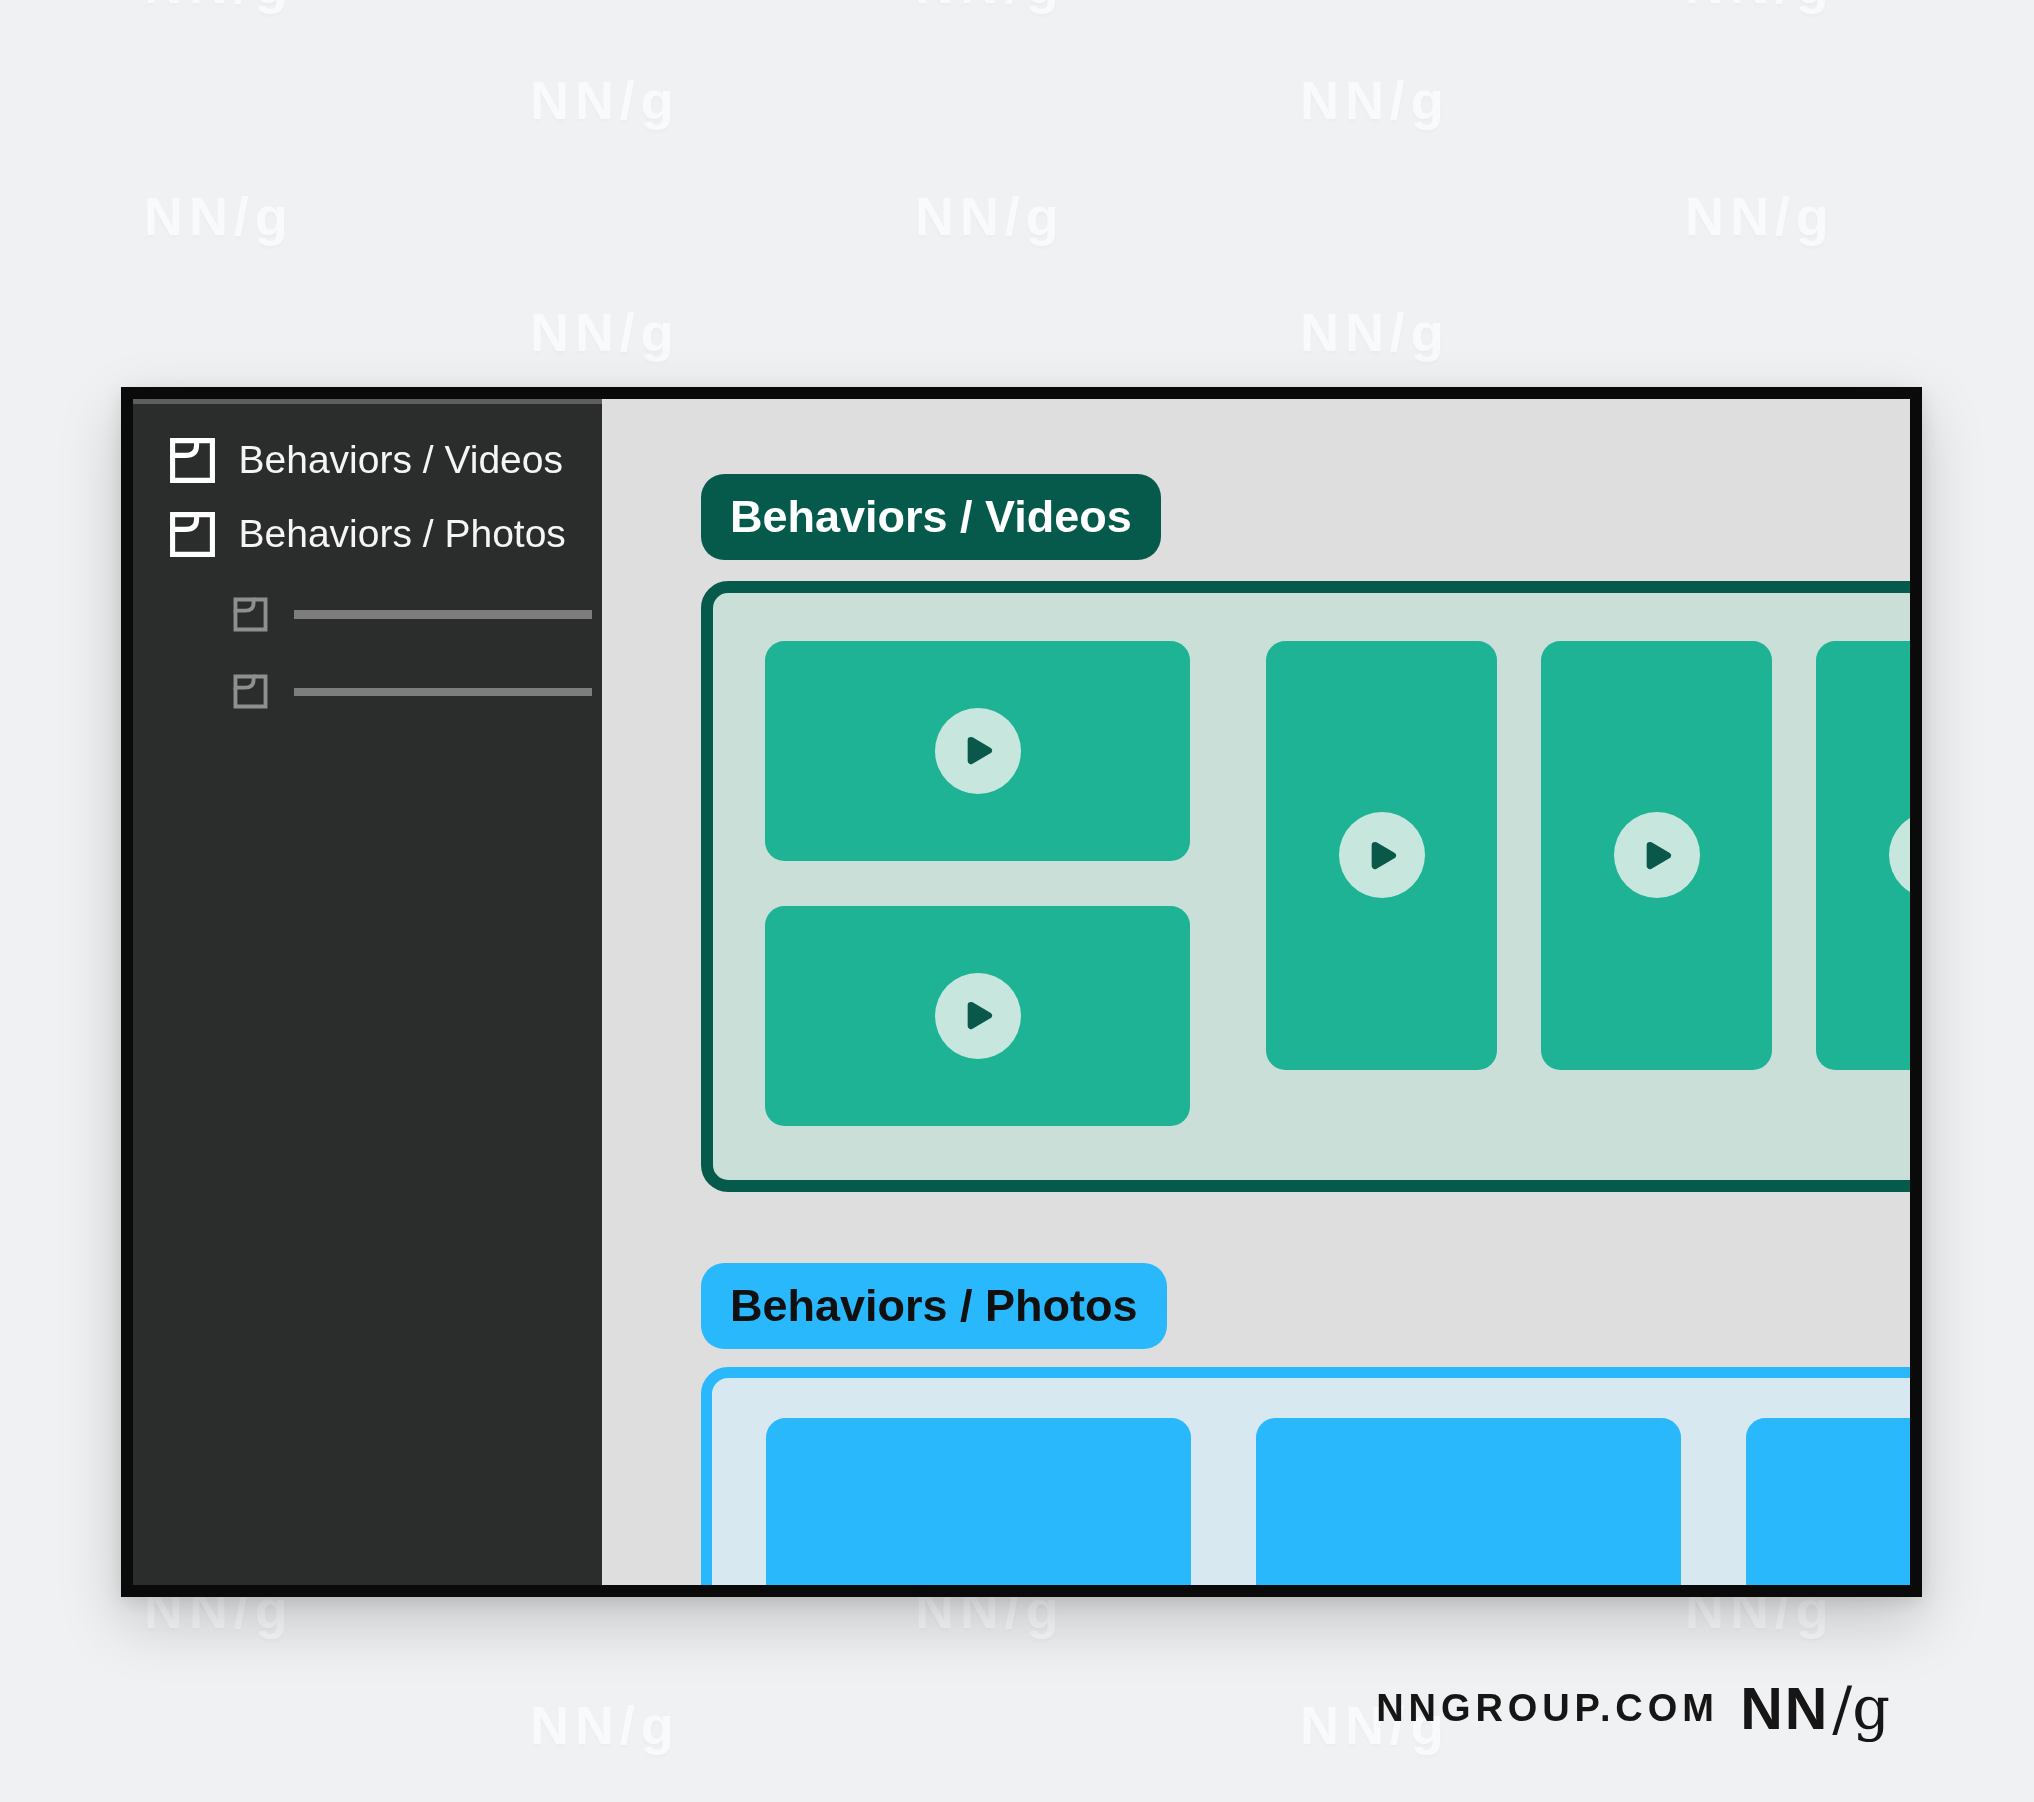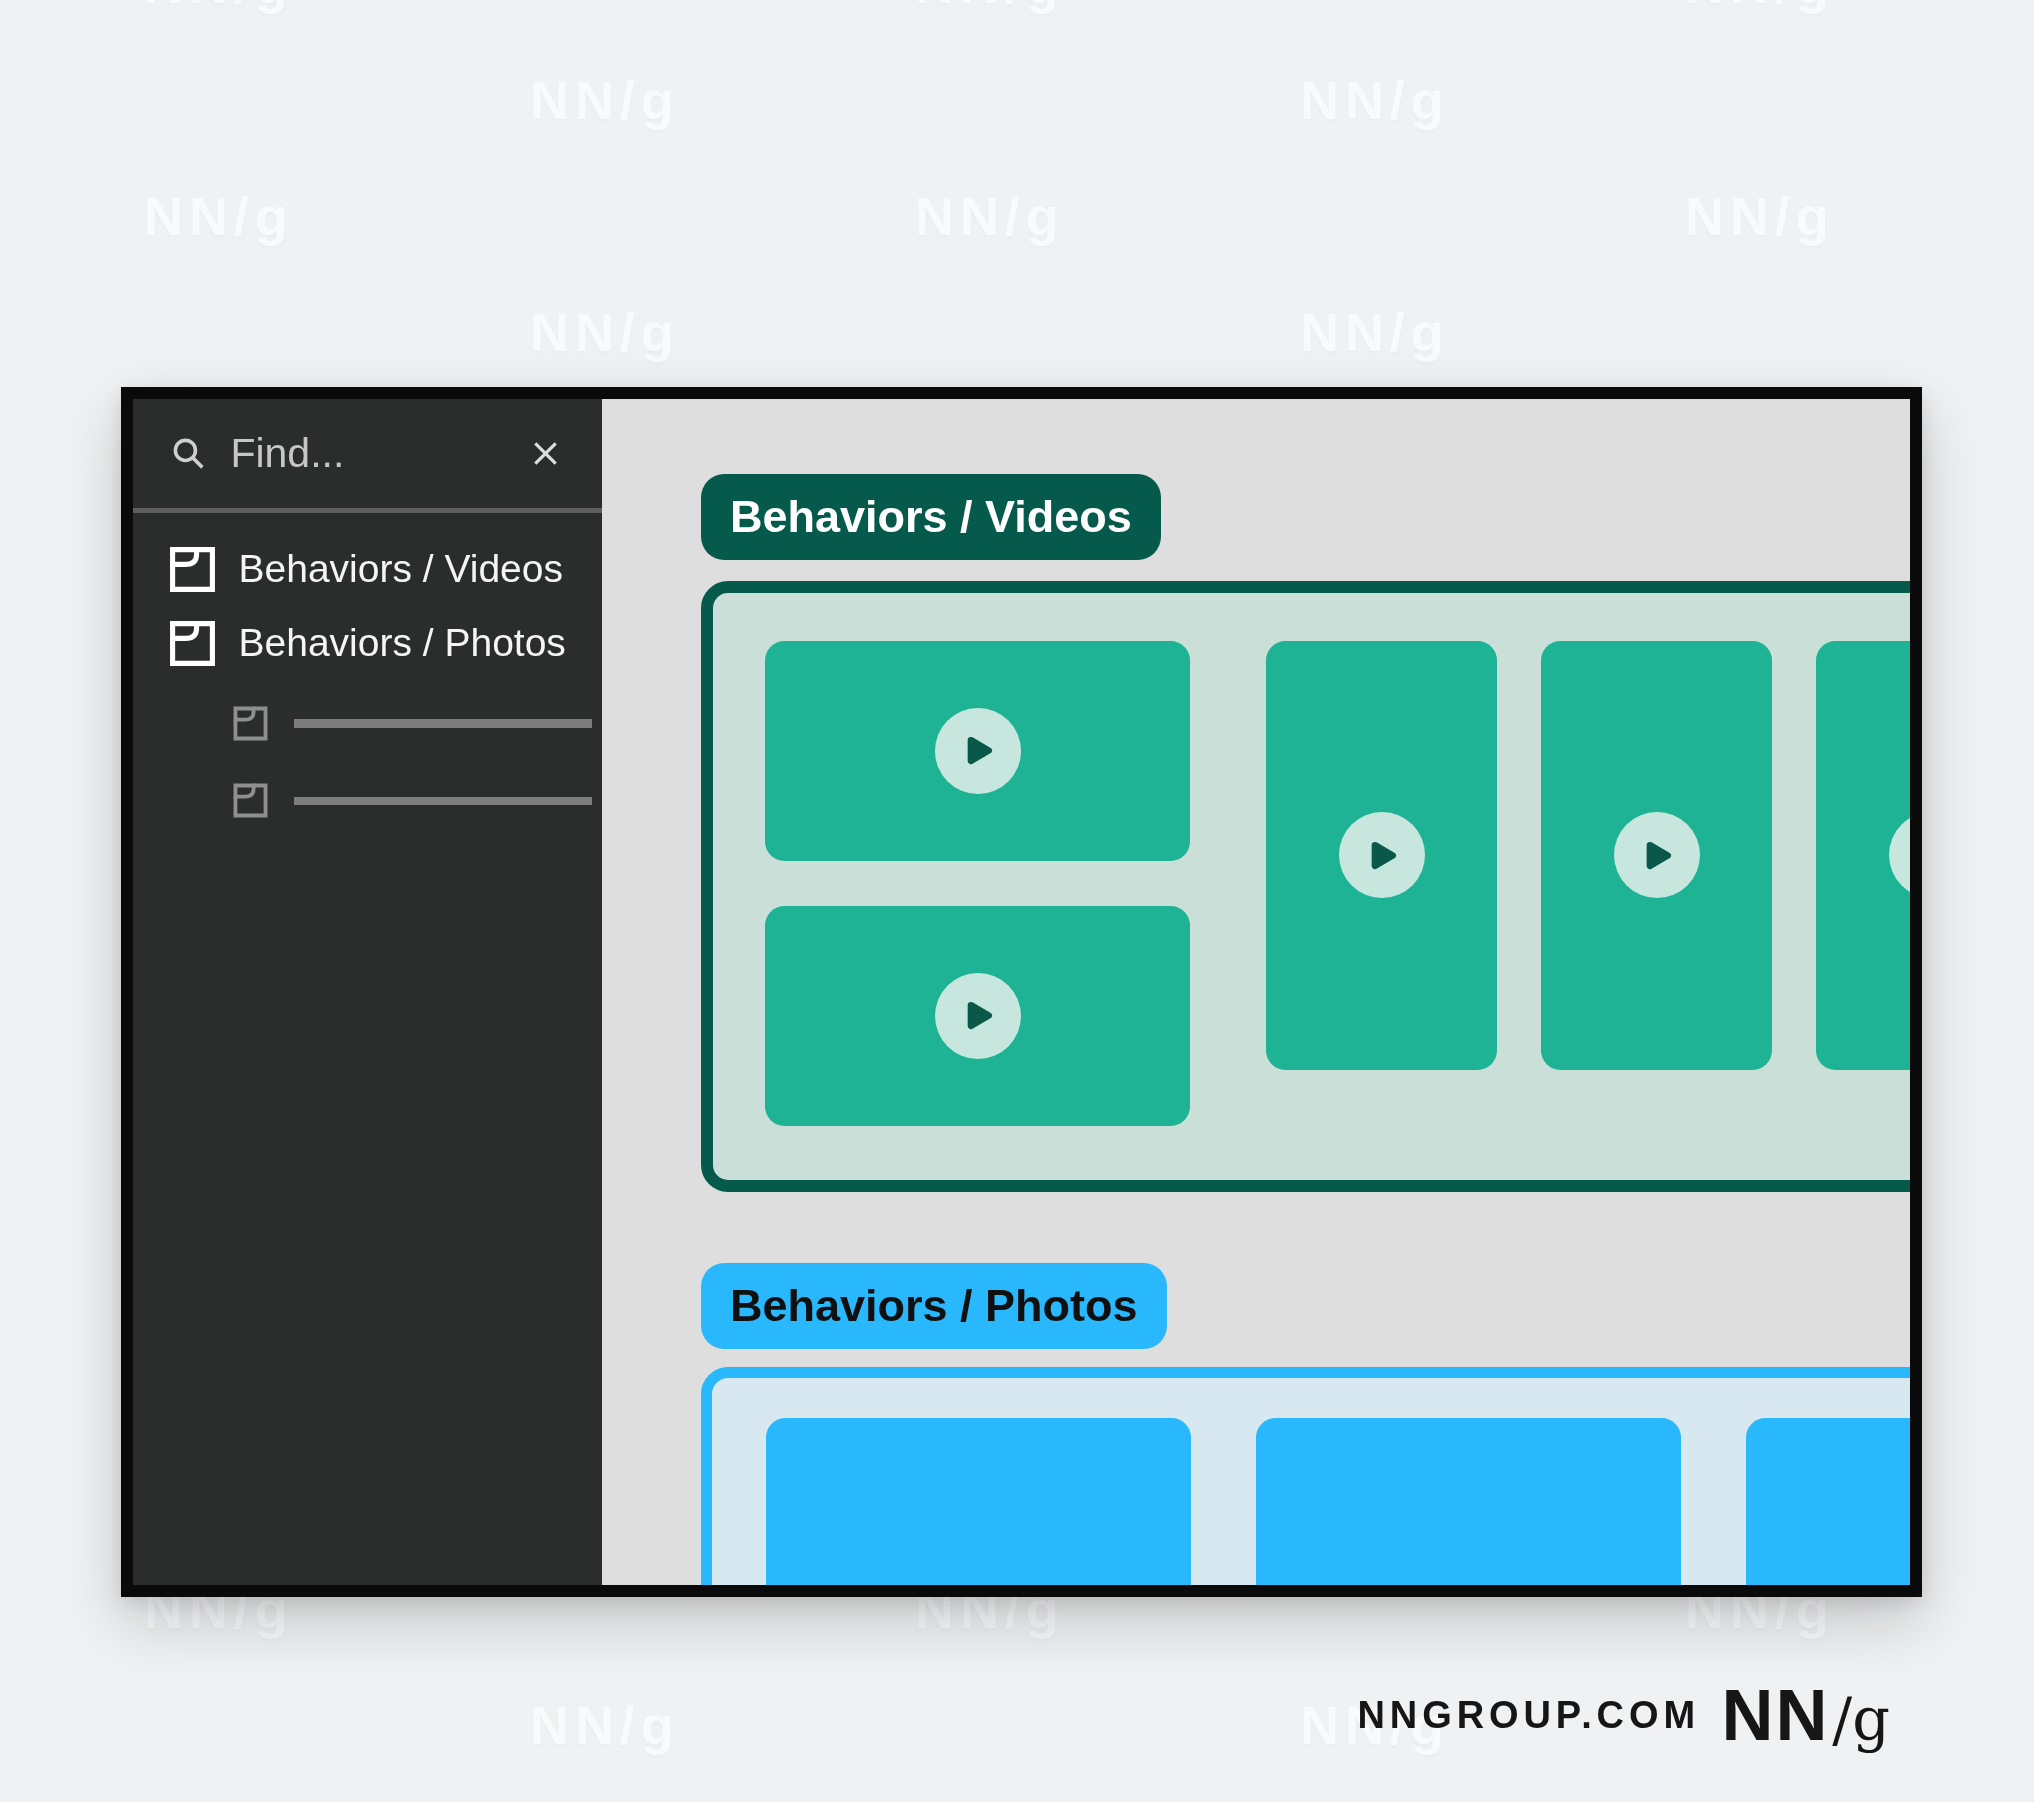--- a/index.html
+++ b/index.html
@@ -112,21 +112,21 @@
     background:var(--play-circle);
     display:flex;align-items:center;justify-content:center;
   }
   
   .footer{
     position:absolute;top:1674px;right:144px;z-index:2;
     display:flex;align-items:center;gap:21.5px;color:var(--ink);
   }
   .footer .site{font-size:38px;font-weight:600;letter-spacing:4.9px;}
   .logo{display:flex;align-items:baseline;font-weight:900;}
-  .logo .nn{font-size:72px;letter-spacing:2px;font-stretch:condensed;}
+  .logo .nn{font-size:59px;letter-spacing:2px;font-stretch:condensed;}
   .logo .slashg{font-family:"DejaVu Serif","Liberation Serif",serif;font-weight:400;font-size:59px;margin-left:2.9px;}
 </style>
 </head>
 <body>
 
 <div id="wm-layer">
     <span class="wm" style="left: 144px; top: -47px;">NN/g</span>
     <span class="wm" style="left: 915px; top: -47px;">NN/g</span>
     <span class="wm" style="left: 1685px; top: -47px;">NN/g</span>
     <span class="wm" style="left: 530px; top: 69px;">NN/g</span>
@@ -167,33 +167,20 @@
     <span class="wm" style="left: 530px; top: 1694px;">NN/g</span>
     <span class="wm" style="left: 1300px; top: 1694px;">NN/g</span>
   </div>
 
 <div class="title">
 </div>
 
 <div class="app-window">
 
   <div class="sidebar">
-    <div class="search-row">
-      <svg width="37" height="37" viewBox="0 0 24 24" fill="none" stroke="#cfcfcf" stroke-width="2.3">
-        <circle cx="10" cy="10" r="6.5"></circle>
-        <line x1="15" y1="15" x2="21" y2="21"></line>
-      </svg>
-      <input class="search-input" type="text" placeholder="Find..." style="">
-      <button class="close-btn">
-        <svg width="35" height="35" viewBox="0 0 24 24" fill="none" stroke="#dedede" stroke-width="2.2">
-          <line x1="5" y1="5" x2="19" y2="19"></line>
-          <line x1="19" y1="5" x2="5" y2="19"></line>
-        </svg>
-      </button>
-    </div>
     <div class="sidebar-divider"></div>
 
     <div class="side-list">
       <div class="side-item">
         <svg width="49" height="49" viewBox="0 0 48 48" fill="none" stroke="#ffffff" stroke-width="5">
           <path d="M28 4.5 H43.5 V43.5 H4.5 V19"></path>
           <path d="M4.5 19 V4.5 H28 V9 Q28 19 17 19 Z"></path>
         </svg>
         <span class="label">Behaviors / Videos</span>
       </div>

